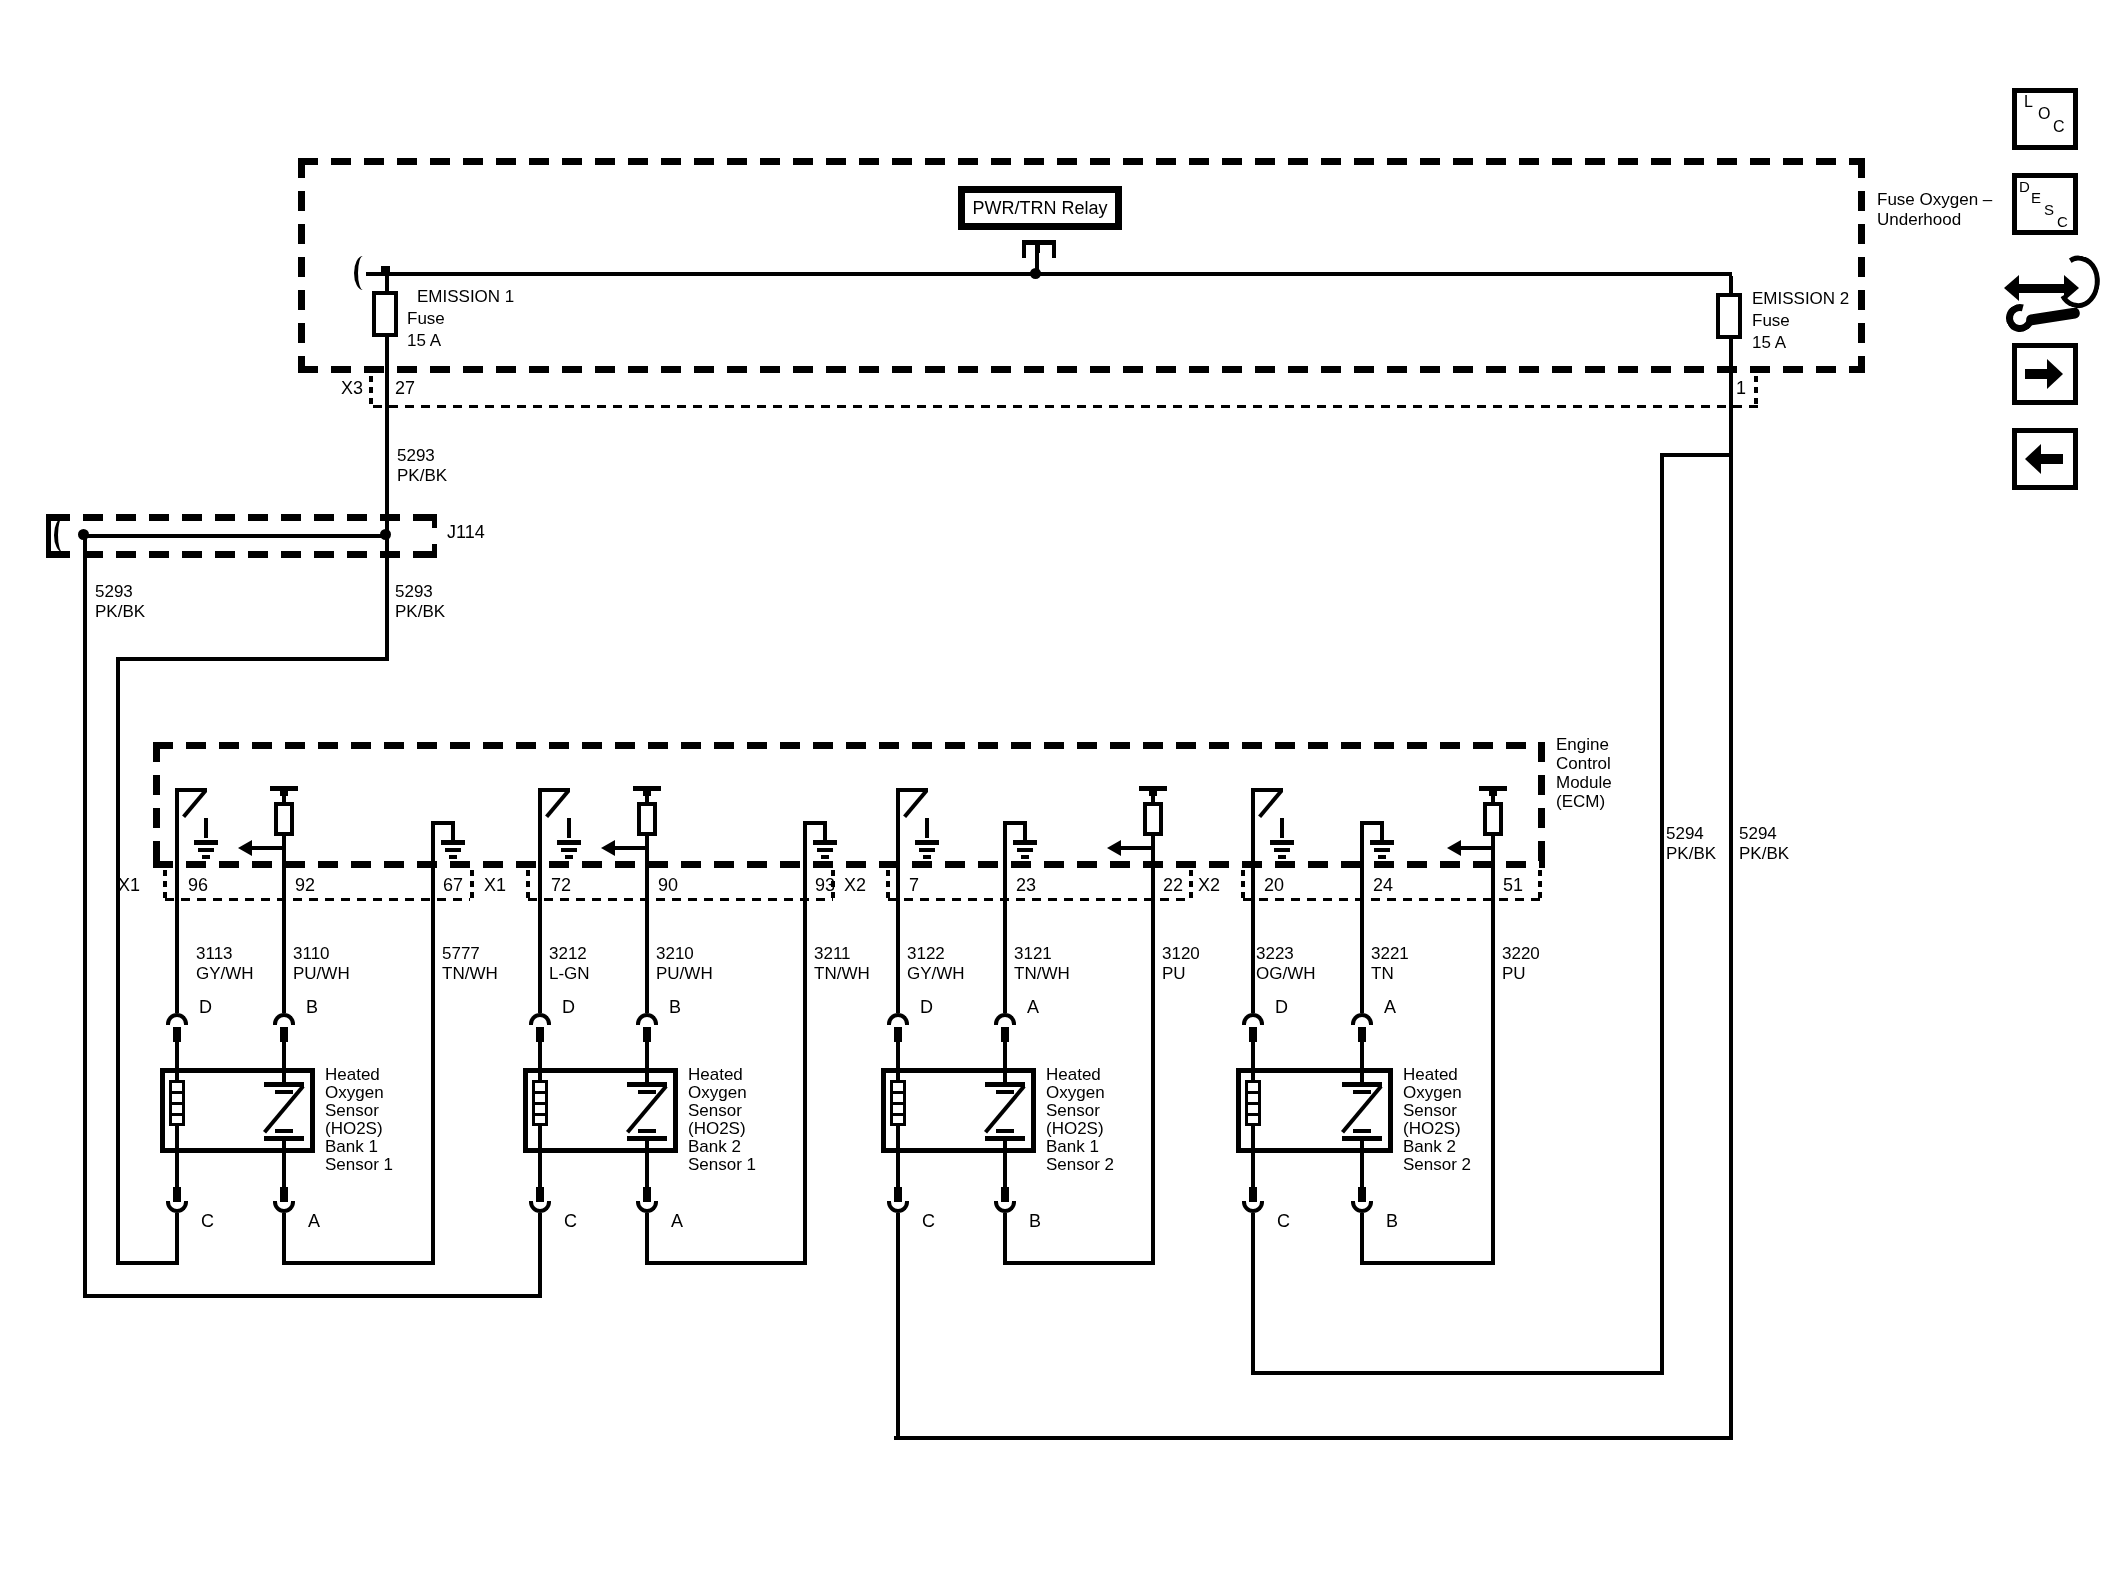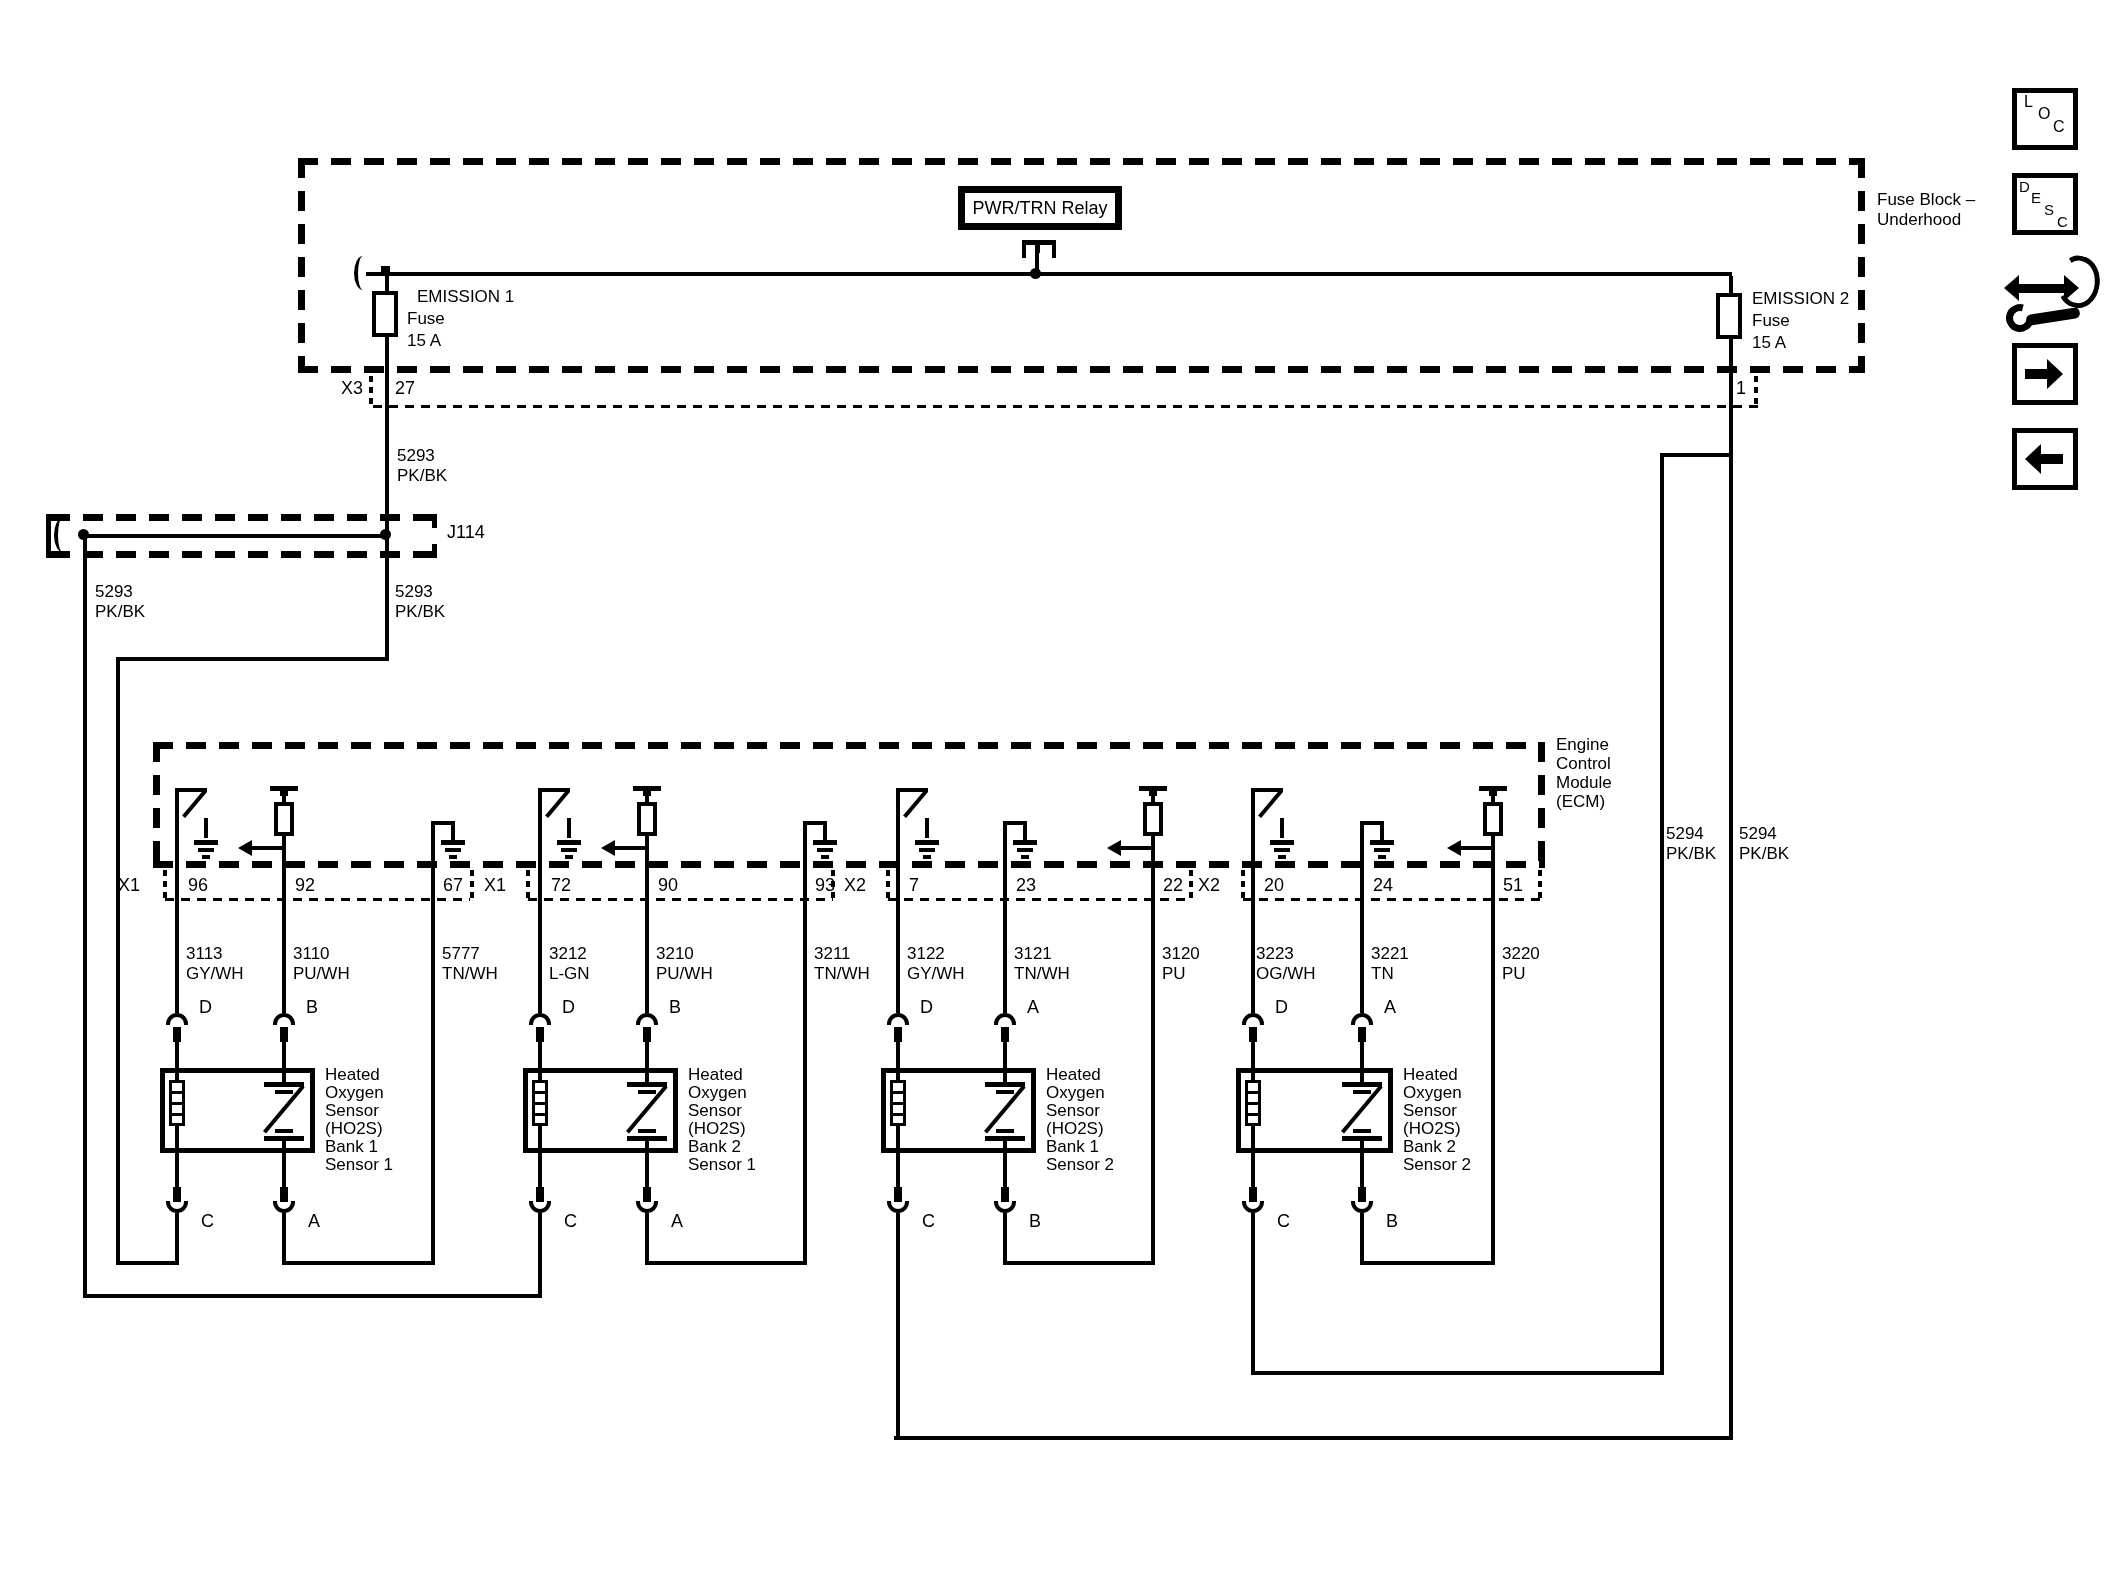--- a/index.html
+++ b/index.html
@@ -24,21 +24,21 @@
 </style>
 </head>
 <body>
 
 <div id="c">
 
   <div class="dh" style="left:298px;top:158px;width:1567px"></div>
   <div class="dh" style="left:298px;top:366px;width:1567px"></div>
   <div class="dv" style="left:298px;top:158px;height:215px"></div>
   <div class="dv" style="left:1858px;top:158px;height:215px"></div>
-  <div class="t" style="left:1877px;top:190px">Fuse Block –
+  <div class="t" style="left:1877px;top:190px">Fuse Oxygen –
 Underhood</div>
 
   <div class="a" style="left:958px;top:186px;width:150px;height:30px;border:7px solid #000;text-align:center;font-size:18px;line-height:30px">
     <span>PWR/TRN Relay</span>
   </div>
   <div class="w" style="left:1022px;top:240px;width:34px;height:5px"></div>
   <div class="w" style="left:1035px;top:245px;width:5px;height:8px"></div>
   <div class="w" style="left:1022px;top:244px;width:4px;height:14px"></div>
   <div class="w" style="left:1052px;top:244px;width:4px;height:14px"></div>
   <div class="w" style="left:1035px;top:253px;width:4px;height:20px"></div>
@@ -250,21 +250,21 @@
   <div class="w" style="left:896px;top:902px;width:4px;height:111px"></div>
   <div class="w" style="left:1003px;top:902px;width:4px;height:111px"></div>
   <div class="w" style="left:1251px;top:902px;width:4px;height:111px"></div>
   <div class="w" style="left:1360px;top:902px;width:4px;height:111px"></div>
 
   <div class="w" style="left:431px;top:902px;width:4px;height:361px"></div>
   <div class="w" style="left:803px;top:902px;width:4px;height:361px"></div>
   <div class="w" style="left:1151px;top:902px;width:4px;height:361px"></div>
   <div class="w" style="left:1491px;top:902px;width:4px;height:361px"></div>
 
-  <div class="t" style="left:186px;top:944px">3113
+  <div class="t" style="left:196px;top:944px">3113
 GY/WH</div>
   <div class="t" style="left:293px;top:944px">3110
 PU/WH</div>
   <div class="t" style="left:442px;top:944px">5777
 TN/WH</div>
   <div class="t" style="left:549px;top:944px">3212
 L-GN</div>
   <div class="t" style="left:656px;top:944px">3210
 PU/WH</div>
   <div class="t" style="left:814px;top:944px">3211

